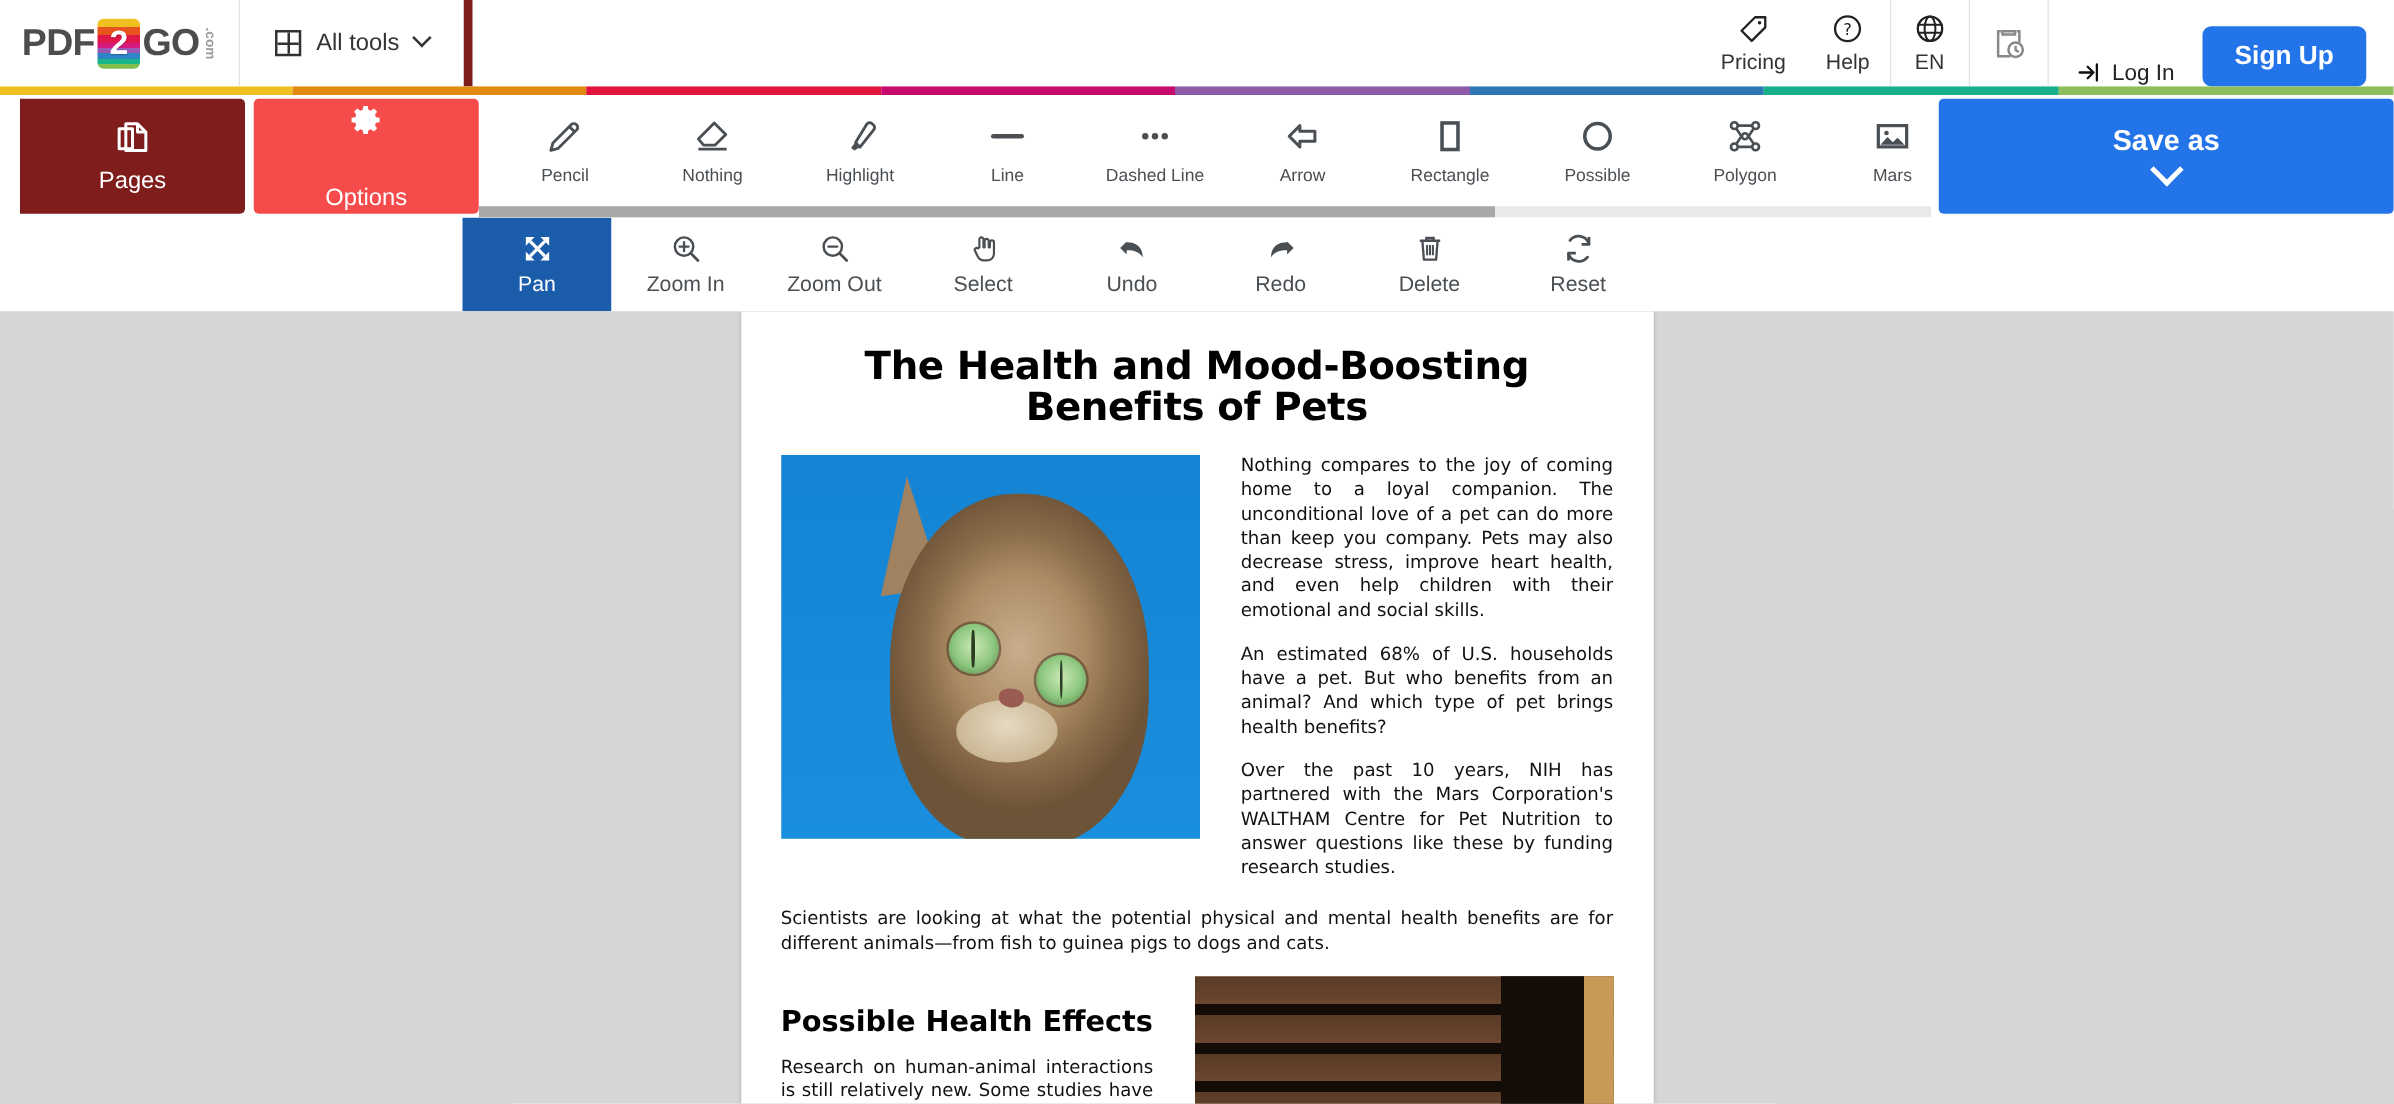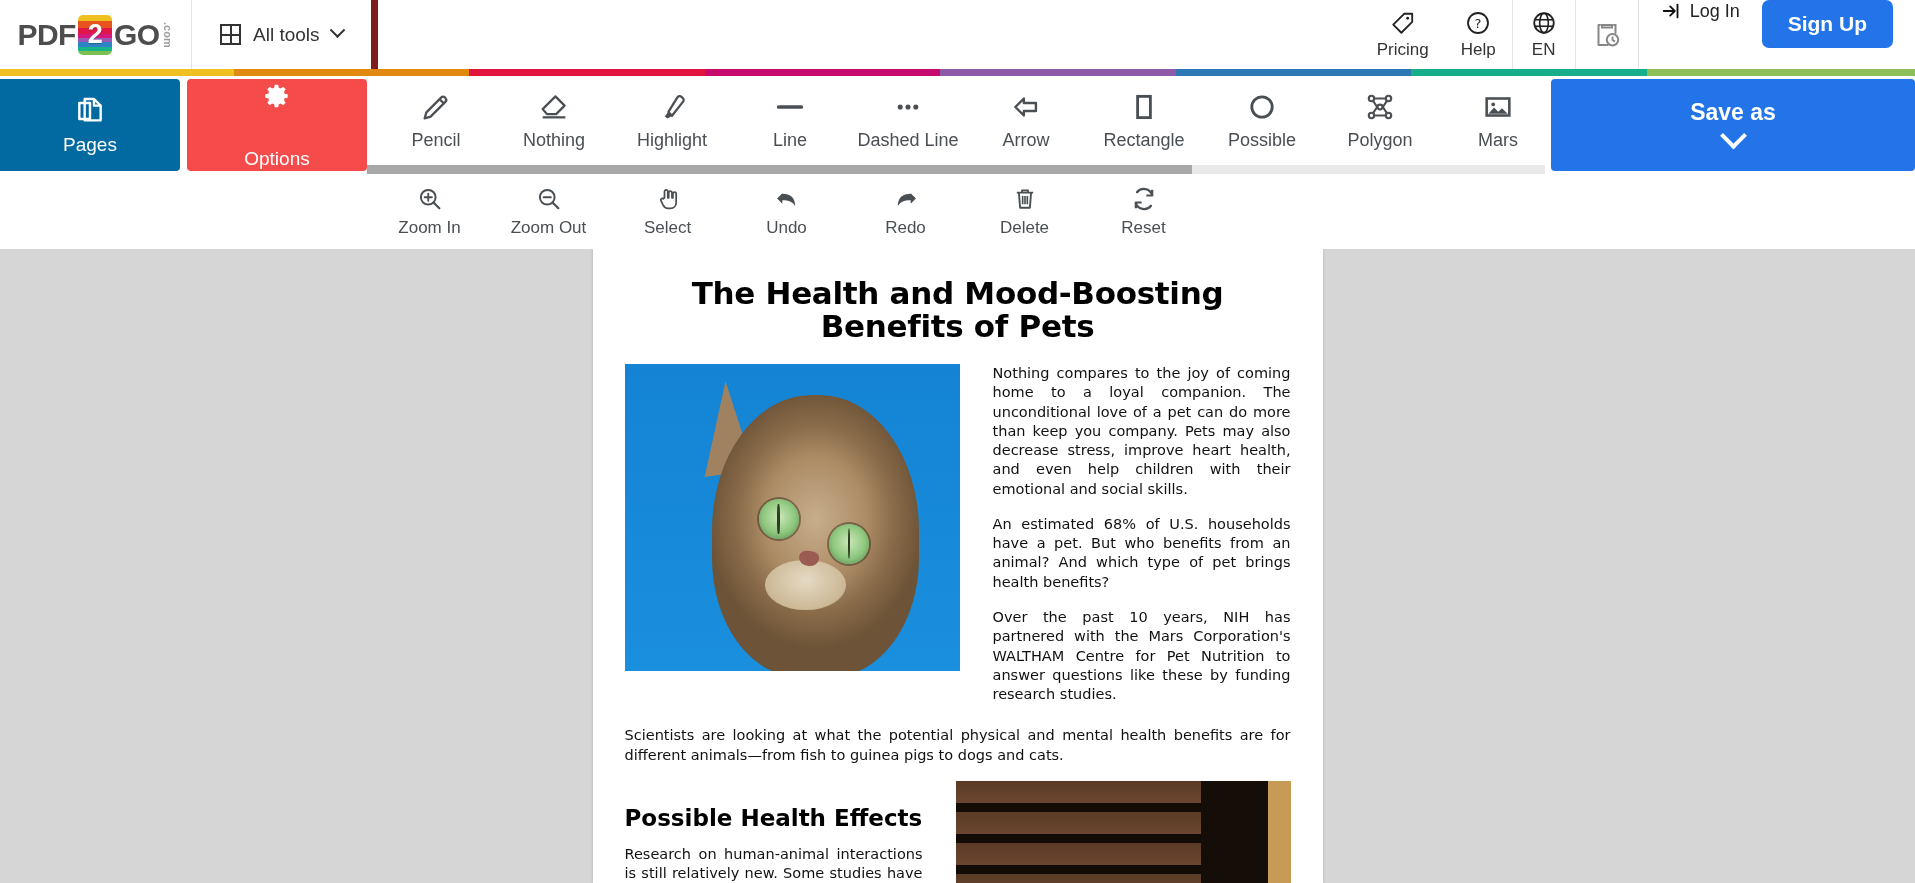--- a/index.html
+++ b/index.html
@@ -5,21 +5,21 @@
   * { box-sizing: border-box; margin: 0; padding: 0; }
   html, body {
     width: 1915px; height: 883px;
     font-family: "Liberation Sans", sans-serif;
     background: #ffffff; overflow: hidden;
   }
 
   
   .header {
     height: 69px; width: 100%;
-    display: flex; align-items: flex-start;
+    display: flex; align-items: flex-end;
     background: #ffffff; position: relative;
   }
   .logo-wrap {
     width: 192px; height: 69px;
     display: flex; align-items: center; justify-content: center;
     border-right: 1px solid #e3e3e3;
   }
   .logo { display: flex; align-items: center; font-weight: bold; font-size: 30px; color: #4d4d4d; letter-spacing: -0.5px; }
   .logo .sq {
     display: inline-block; width: 34px; height: 40px; margin: 0 2px;
@@ -72,31 +72,31 @@
   
   .colorbar { height: 7px; width: 100%; display: flex; }
   .colorbar div { height: 100%; }
 
   
   .toolrow1 { height: 98px; display: flex; align-items: stretch; background: #fff; position: relative; }
   .bigbtn {
     width: 180px; display: flex; flex-direction: column; align-items: center; justify-content: center;
     gap: 7px; color: #fff; cursor: pointer; border-radius: 4px; margin: 3px 0;
   }
-  .bigbtn.pages { background: #0369a1; margin-left: 0; border-radius: 0 4px 4px 0; text-align: center; }
+  .bigbtn.pages { background: #7f1d1d; margin-left: 16px; border-radius: 0 4px 4px 0; text-align: center; }
   .bigbtn.options { background: #f64b4b; margin-left: 7px; border-radius: 4px; gap: 36px; }
   .bigbtn .lbl { font-size: 19px; }
 
   .tools-scroll { flex: 1; position: relative; overflow: hidden; }
   .tools { display: flex; align-items: center; height: 88px; padding-left: 10px; }
   .tool {
     display: flex; flex-direction: column; align-items: center; justify-content: center;
     gap: 6px; min-width: 118px; cursor: pointer; color: #4a4f54; height: 88px;
   }
-  .tool .lbl { font-size: 18px; color: #4a4f54; }
+  .tool .lbl { font-size: 14px; color: #4a4f54; }
   .hscroll {
     position: absolute; bottom: 0; left: 0; height: 9px; background: #e9e9e9; width: 100%;
   }
   .hscroll .thumb { height: 9px; background: #a8a8a8; width: 70%; }
 
   .saveas {
     width: 364px; background: #2274e8; color: #fff; margin: 3px 0 3px 6px;
     display: flex; flex-direction: column; align-items: center; justify-content: center;
     gap: 6px; cursor: pointer; border-radius: 4px;
   }
@@ -382,20 +382,27 @@
   </div>
 
   <div class="saveas">
     <span class="lbl">Save as</span>
     <span class="dchev"></span>
   </div>
 </div>
 
 <div class="toolrow2">
 
+  <div class="tool2 active">
+    <svg width="28" height="28" viewBox="0 0 24 24">
+      <path d="M4 4h6L4 10z M20 4v6l-6-6z M4 20h6l-6-6z M20 20v-6l-6 6z" fill="#fff"></path>
+      <path d="M7 7l10 10M17 7L7 17" stroke="#fff" stroke-width="2.2"></path>
+    </svg>
+    <span class="lbl">Pan</span>
+  </div>
 
   <div class="tool2">
     <svg width="28" height="28" viewBox="0 0 24 24">
       <circle cx="10.5" cy="10.5" r="6.3" fill="none" stroke="#4a4f54" stroke-width="1.7"></circle>
       <line x1="15" y1="15" x2="20" y2="20" stroke="#4a4f54" stroke-width="1.9" stroke-linecap="round"></line>
       <path d="M10.5 7.4v6.2M7.4 10.5h6.2" stroke="#4a4f54" stroke-width="1.6" stroke-linecap="round"></path>
     </svg>
     <span class="lbl">Zoom In</span>
   </div>
 

